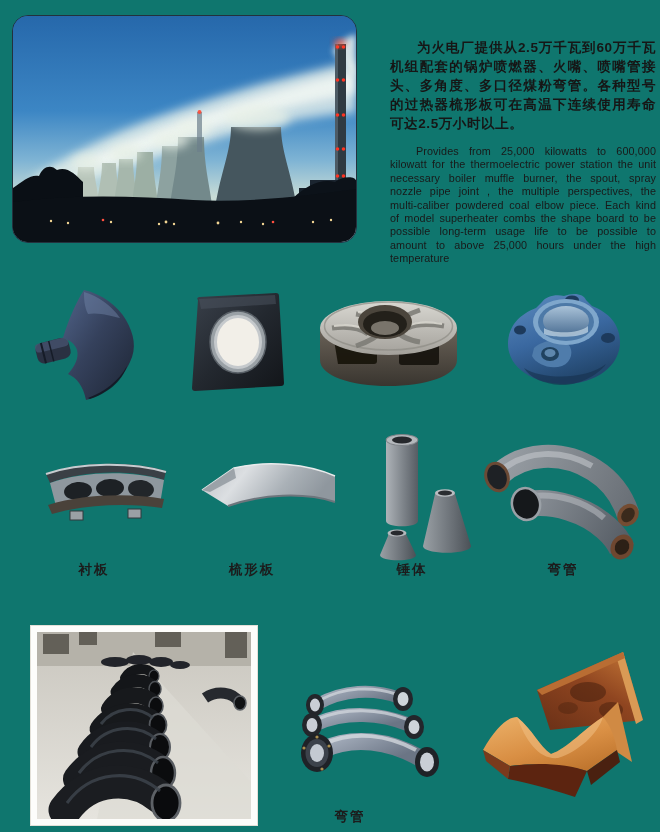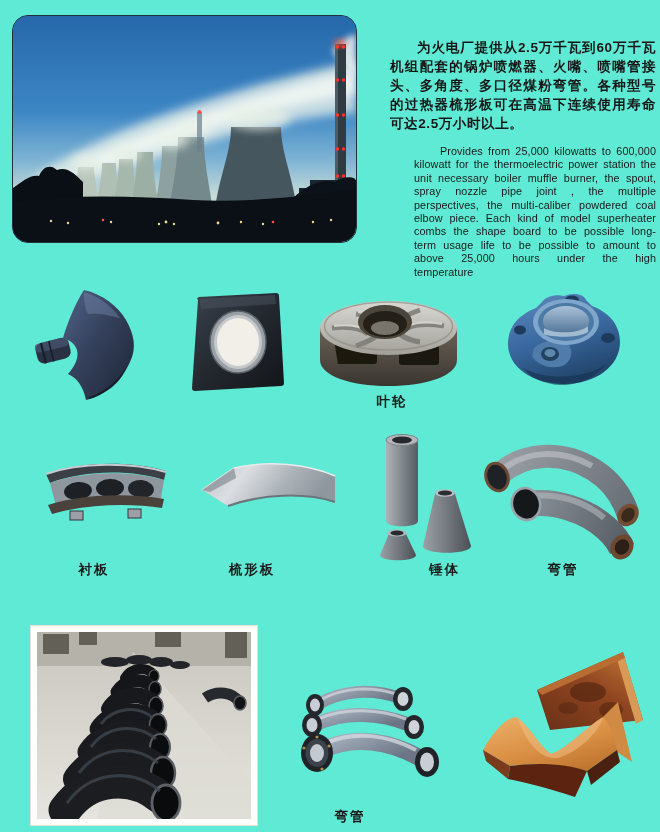--- a/index.html
+++ b/index.html
@@ -1,18 +1,18 @@
 <!DOCTYPE html>
 <html><head>
 <meta charset="utf-8">
 <style>
   html,body{margin:0;padding:0;}
   .page{
     position:relative; width:660px; height:832px;
-    background:#5eead4; overflow:hidden;
+    background:#0f766e; overflow:hidden;
     font-family:"Liberation Sans","DejaVu Sans",sans-serif;
     color:#1e1e1e;
   }
   .abs{position:absolute;}
   
   .hero{
     left:12px; top:15px; width:343px; height:226px;
     border-radius:16px; overflow:hidden;
     border:1px solid #23313d;
     background:#2a6fb0;
@@ -21,21 +21,21 @@
   
   .intro{ left:390px; top:38px; width:266px; }
   .intro p{ margin:0; text-align:justify; }
   .intro .zh{
     font-size:13.5px; line-height:19px; font-weight:600;
     letter-spacing:0.6px; text-indent:2em; color:#161616;
   }
   .intro .en{
     margin-top:12px;
     font-size:10.8px; line-height:13.4px; font-weight:500;
-    letter-spacing:0.1px; word-spacing:1.5px; text-indent:26px; color:#191919;margin-left:24px;
+    letter-spacing:0.1px; word-spacing:1.5px; text-indent:26px; color:#191919;
   }
   
   figure{margin:0;}
   .caption{
     position:absolute; text-align:center;
     font-size:13.5px; font-weight:600; letter-spacing:2px; color:#1c1c1c;
   }
   .print{ background:#fdfdfb; box-shadow:0 0 0 1px #e3e0d8; padding:6px; }
   .print svg{display:block;}
 </style>
@@ -225,21 +225,20 @@
       <ellipse cx="46" cy="64" rx="9" ry="7" fill="#20425f"></ellipse>
       <ellipse cx="46" cy="63" rx="5.5" ry="4" fill="#5e87ad"></ellipse>
       <ellipse cx="62" cy="32" rx="33" ry="23" fill="#7fa7cc"></ellipse>
       <ellipse cx="62" cy="32" rx="28" ry="19" fill="#4d79a7"></ellipse>
       <ellipse cx="62" cy="31" rx="23" ry="15" fill="url(#bore)"></ellipse>
       <path d="M40,38 C48,44 76,44 84,36 L84,42 C74,48 50,48 40,44 Z" fill="#c6d8e6" opacity="0.7"></path>
       <path d="M20,78 C38,90 82,90 102,74 C92,88 70,96 56,95 C40,94 26,88 20,78 Z" fill="#16304c" opacity="0.6"></path>
     </svg>
   </figure>
 
-  <figcaption class="caption" style="left:318px; top:393px; width:148px;">叶轮</figcaption>
 
   <figure class="abs" style="left:40px; top:458px;">
     <svg width="132" height="68" viewBox="0 0 132 68">
       <path d="M6,16 C40,3 92,3 126,13 L124,22 C92,11 42,12 10,25 Z" fill="#3a4046"></path>
       <path d="M6,16 C40,4 92,4 126,14" fill="none" stroke="#c7ccd0" stroke-width="2"></path>
       <path d="M10,25 C42,13 92,12 124,22 L120,46 C90,37 46,38 16,48 Z" fill="#8e979e"></path>
       <ellipse cx="38" cy="33" rx="14" ry="9" fill="#1d2125" transform="rotate(-6 38 33)"></ellipse>
       <ellipse cx="70" cy="30" rx="14" ry="9" fill="#1d2125" transform="rotate(-2 70 30)"></ellipse>
       <ellipse cx="101" cy="31" rx="13" ry="9" fill="#22262a" transform="rotate(6 101 31)"></ellipse>
       <path d="M8,47 C44,36 88,35 124,41 L122,50 C90,45 46,46 12,56 Z" fill="#4a423a"></path>
@@ -311,21 +310,21 @@
       <path d="M46,62 C72,58 104,68 124,86 C132,93 137,100 140,107" fill="none" stroke="url(#pg2)" stroke-width="26"></path>
       <path d="M50,54 C76,51 104,60 122,76" fill="none" stroke="#b9bec3" stroke-width="6" opacity="0.55"></path>
       <ellipse cx="44" cy="62" rx="14" ry="16" fill="#15181b" stroke="#9aa0a6" stroke-width="2.5" transform="rotate(-14 44 62)"></ellipse>
       <ellipse cx="140" cy="105" rx="11" ry="13" fill="#6e4730" transform="rotate(30 140 105)"></ellipse>
       <ellipse cx="140" cy="105" rx="7" ry="8" fill="#2c2016" transform="rotate(30 140 105)"></ellipse>
     </svg>
   </figure>
 
   <figcaption class="caption" style="left:190px; top:561px; width:124px;">梳形板</figcaption>
   <figcaption class="caption" style="left:30px; top:561px; width:128px;">衬板</figcaption>
-  <figcaption class="caption" style="left:340px; top:561px; width:120px;text-align:right;">锤体</figcaption>
+  <figcaption class="caption" style="left:352px; top:561px; width:120px;">锤体</figcaption>
   <figcaption class="caption" style="left:503px; top:561px; width:120px;">弯管</figcaption>
 
   <figure class="abs print" style="left:31px; top:626px;">
     <svg width="214" height="187" viewBox="0 0 214 187">
       <defs>
         <linearGradient id="floor" x1="0" y1="0" x2="0" y2="1">
           <stop offset="0" stop-color="#c9c6be"></stop>
             <stop offset="1" stop-color="#e6e4de"></stop>
         </linearGradient>
       </defs>

